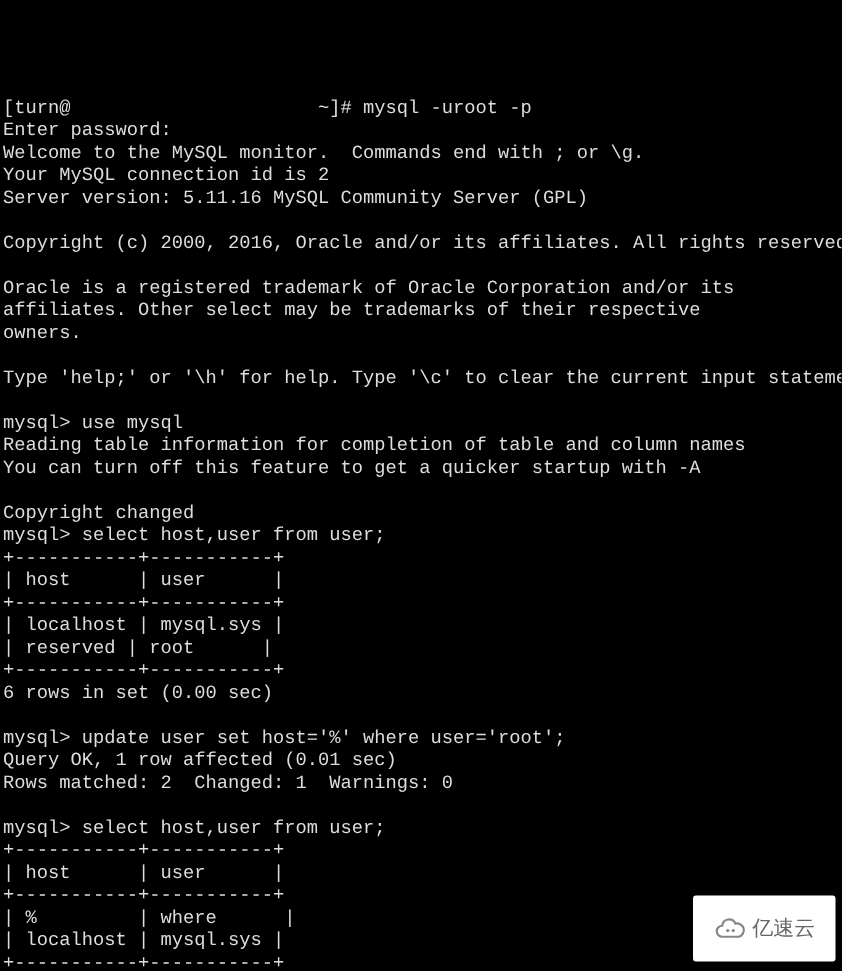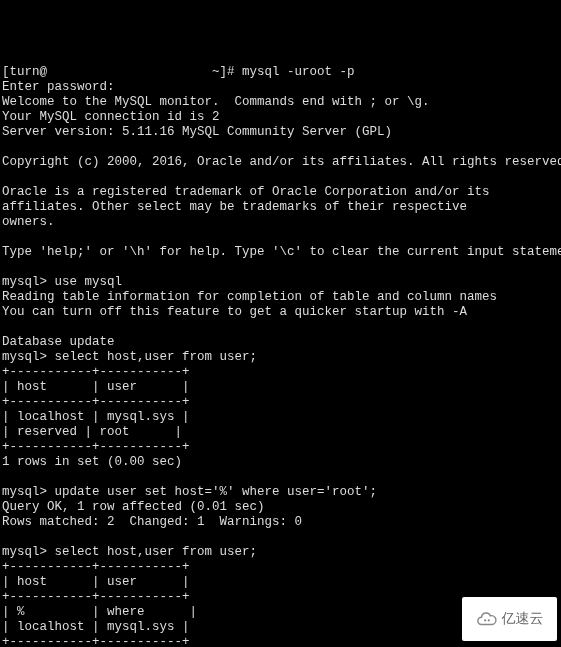--- a/index.html
+++ b/index.html
@@ -27,21 +27,21 @@
       position: absolute;
       bottom: 6px;
       right: 4px;
       width: 95px;
       height: 44px;
       background: #fff;
       display: flex;
       align-items: center;
       justify-content: center;
       gap: 4px;
-      font-family: Liberation Mono, monospace;
+      font-family: Liberation Serif, serif;
       font-size: 14px;
       color: #666;
       border-radius: 2px;
     }
     .watermark svg {
       width: 22px;
       height: 22px;
     }
     .redact {
       display: inline-block;
@@ -66,29 +66,29 @@
 <span>Oracle is a registered trademark of Oracle Corporation and/or its</span>
 <span>affiliates. Other select may be trademarks of their respective</span>
 <span>owners.</span>
 <span></span>
 <span>Type 'help;' or '\h' for help. Type '\c' to clear the current input statement.</span>
 <span></span>
 <span>mysql&gt; use mysql</span>
 <span>Reading table information for completion of table and column names</span>
 <span>You can turn off this feature to get a quicker startup with -A</span>
 <span></span>
-<span>Database update</span>
+<span>Copyright changed</span>
 <span>mysql&gt; select host,user from user;</span>
 <span>+-----------+-----------+</span>
 <span>| host      | user      |</span>
 <span>+-----------+-----------+</span>
 <span>| localhost | mysql.sys |</span>
 <span>| reserved | root      |</span>
 <span>+-----------+-----------+</span>
-<span>1 rows in set (0.00 sec)</span>
+<span>6 rows in set (0.00 sec)</span>
 <span></span>
 <span>mysql&gt; update user set host='%' where user='root';</span>
 <span>Query OK, 1 row affected (0.01 sec)</span>
 <span>Rows matched: 2  Changed: 1  Warnings: 0</span>
 <span></span>
 <span>mysql&gt; select host,user from user;</span>
 <span>+-----------+-----------+</span>
 <span>| host      | user      |</span>
 <span>+-----------+-----------+</span>
 <span>| %         | where      |</span>

